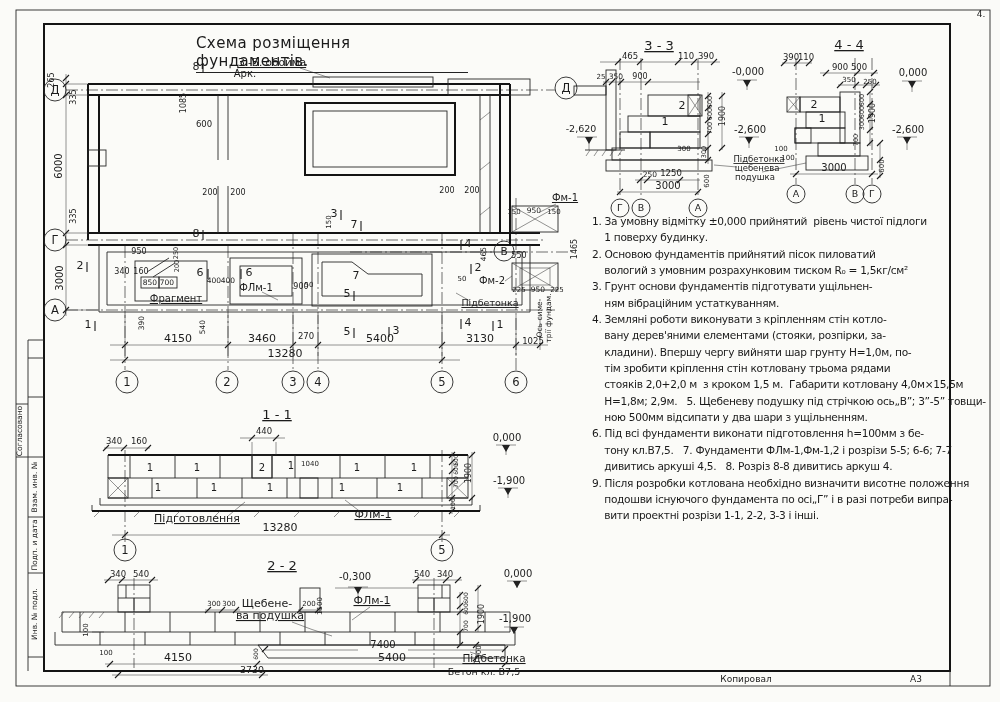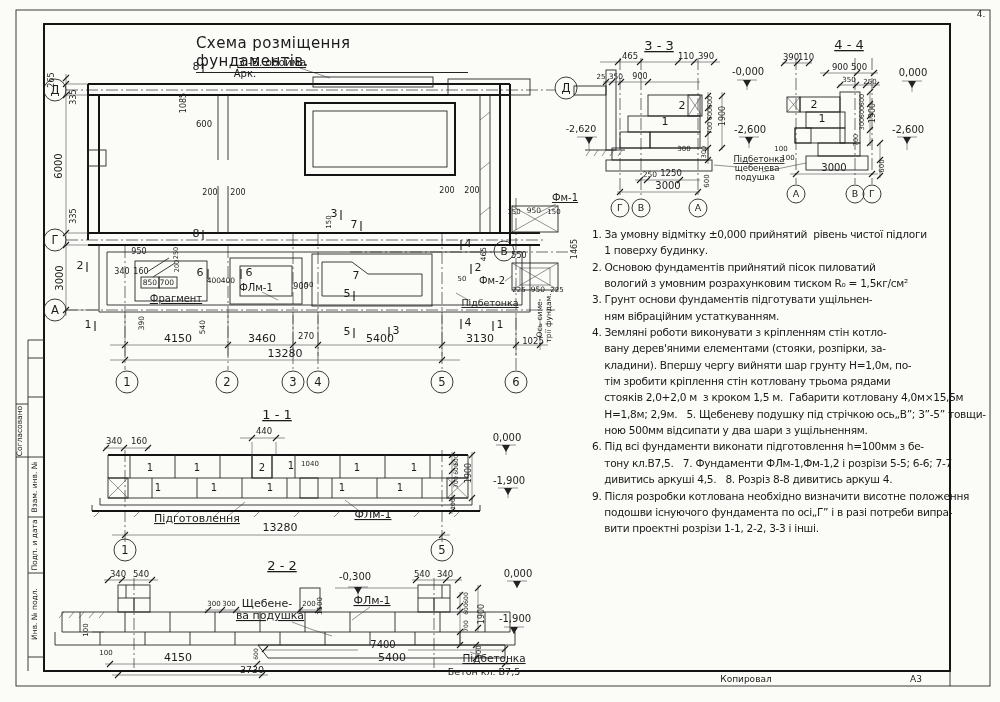--- a/index.html
+++ b/index.html
@@ -9,21 +9,21 @@
   svg text{font-family:"DejaVu Sans",sans-serif;fill:#1c1c1c;}
   .ln{stroke:#262626;stroke-width:0.9;fill:none;}
   .th{stroke:#141414;stroke-width:2;fill:none;}
   .tn{stroke:#3a3a3a;stroke-width:0.55;fill:none;}
   .ax{stroke:#333;stroke-width:0.7;fill:none;stroke-dasharray:12 3 2 3;}
   .tick{stroke:#1d1d1d;stroke-width:1.1;fill:none;}
   .flag{fill:#222;stroke:none;}
   .u{text-decoration:underline;}
   #title-box{position:absolute;left:196px;top:34px;width:272px;text-align:left;
      font-size:15px;letter-spacing:.4px;border-bottom:1.2px solid #222;padding-bottom:2px;}
-  #notes-box{position:absolute;left:592px;top:226px;width:362px;
+  #notes-box{position:absolute;left:592px;top:213px;width:362px;
      font-size:10.6px;line-height:16.35px;letter-spacing:-0.3px;white-space:pre;}
   .tb-label{font-size:7.5px;}
   .footer-label{font-size:9px;}
 </style>
 </head>
 <body>
 
 <div class="page">
 
   <svg width="1000" height="702" viewBox="0 0 1000 702">

